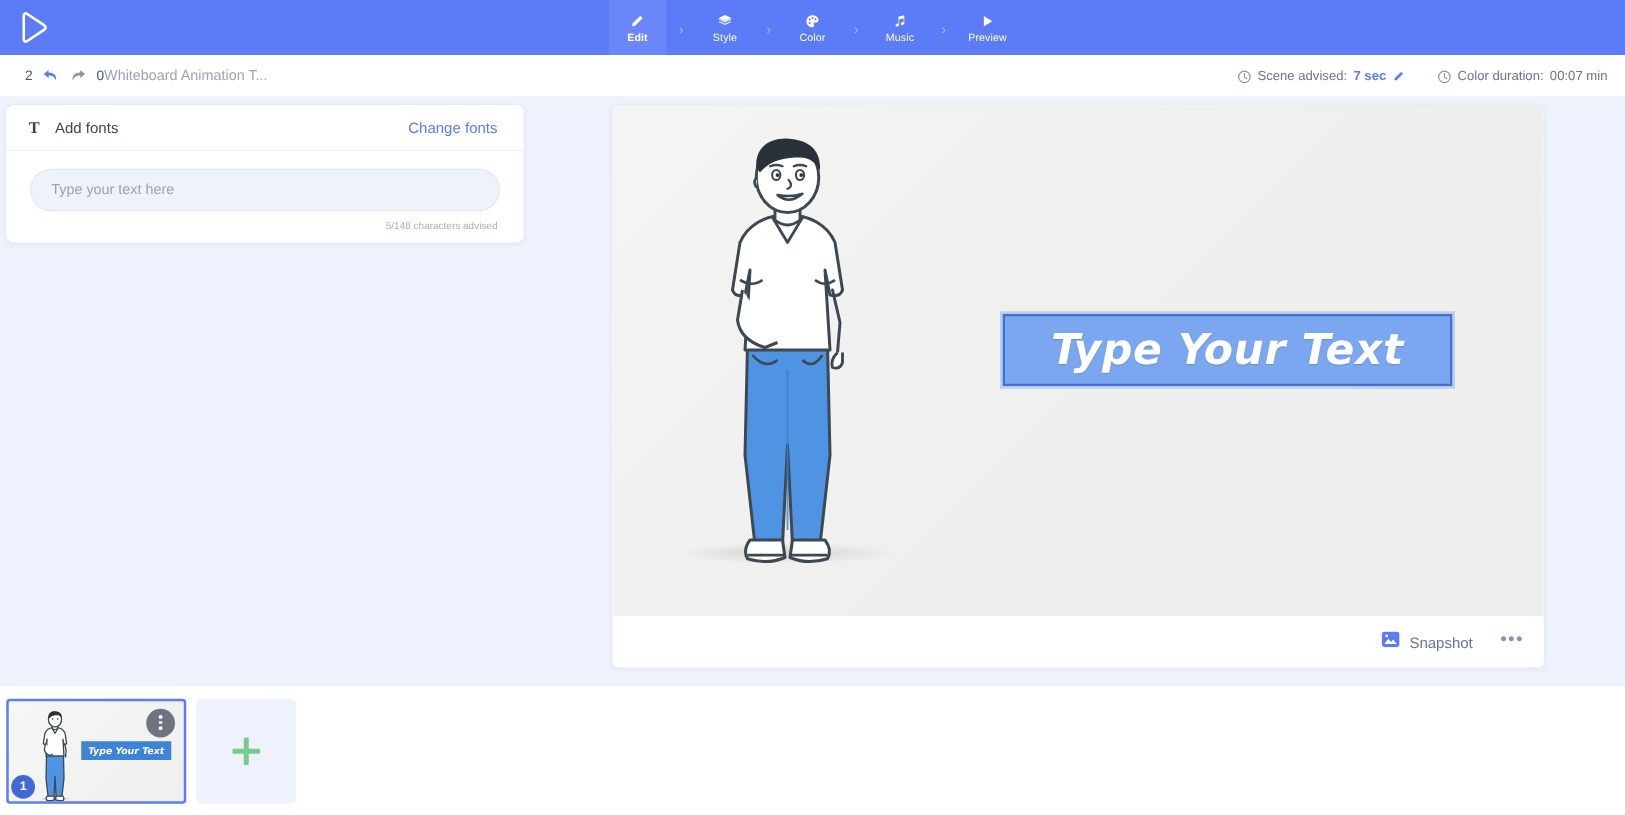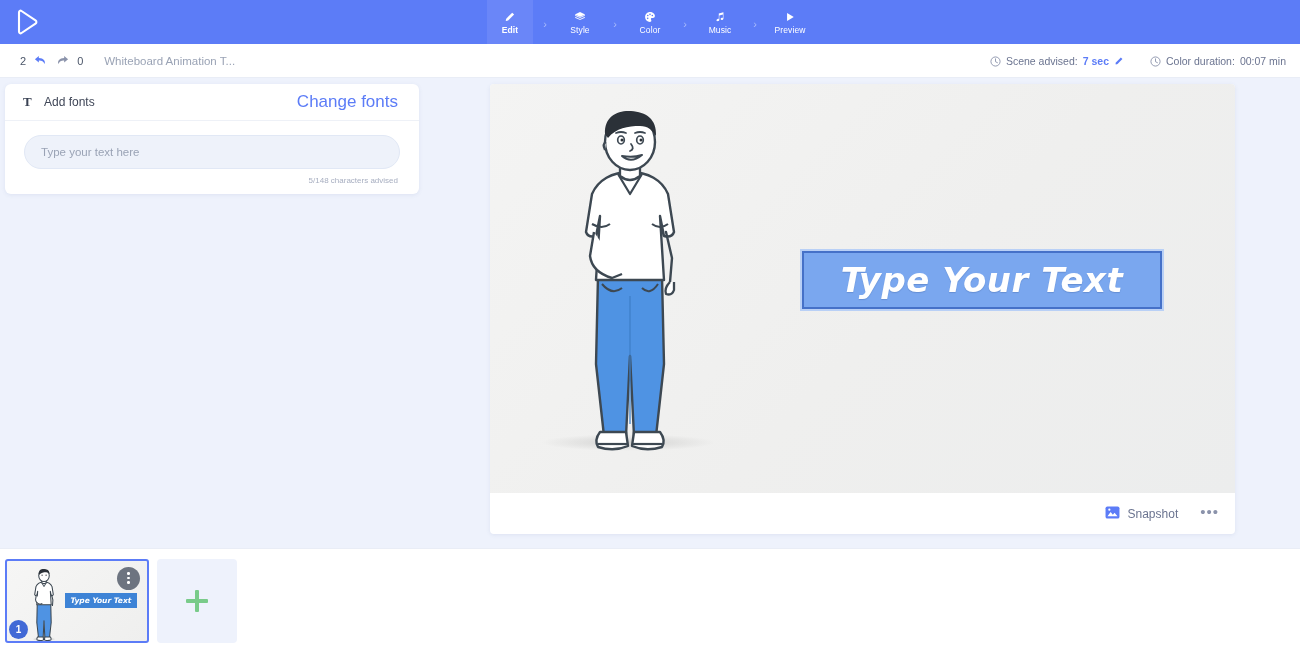--- a/index.html
+++ b/index.html
@@ -63,21 +63,20 @@
     display: flex; align-items: center;
   }
   .history { display: flex; align-items: center; gap: 7px; margin-left: 20px; }
   .hist-count { font-size: 11px; color: #4a5568; }
   .hist-btn {
     width: 15px; height: 15px; display: flex;
     align-items: center; justify-content: center; cursor: pointer;
   }
   .hist-btn svg { display: block; }
   .doc-title {
-    margin-left: 21px;
     font-size: 11.5px; color: #9aa3b5; cursor: pointer;
   }
   .durations {
     position: absolute; right: 14px; top: 0; height: 34px;
     display: flex; align-items: center; gap: 26px;
   }
   .dur-group { display: flex; align-items: center; gap: 5px; }
   .dur-label { font-size: 10.5px; color: #6b7490; }
   .dur-value { font-size: 10.5px; color: #5c7cf7; font-weight: bold; }
   .clock { color: #8b93ab; display: flex; }
@@ -104,21 +103,21 @@
     padding: 0 21px 0 18px;
     border-bottom: 1px solid #eef1f7;
   }
   .t-icon {
     font-size: 13px; font-weight: bold; color: #3a4254;
     font-family: "Liberation Serif", serif;
     width: 13px;
   }
   .panel-title { font-size: 12px; color: #3f4657; margin-left: 8px; }
   .change-fonts {
-    margin-left: auto; font-size: 17px; color: #5c7cf7; cursor: pointer;
+    margin-left: auto; font-size: 12px; color: #5c7cf7; cursor: pointer;
   }
   .panel-body { padding: 14px 19px 6px 19px; }
   .text-input {
     width: 100%; height: 34px;
     background: #eef2fa;
     border: 1px solid #e1e8f5;
     border-radius: 17px;
     padding: 0 16px;
     font-size: 11.5px; color: #9aa3b5;
     font-family: "Liberation Sans", sans-serif;

